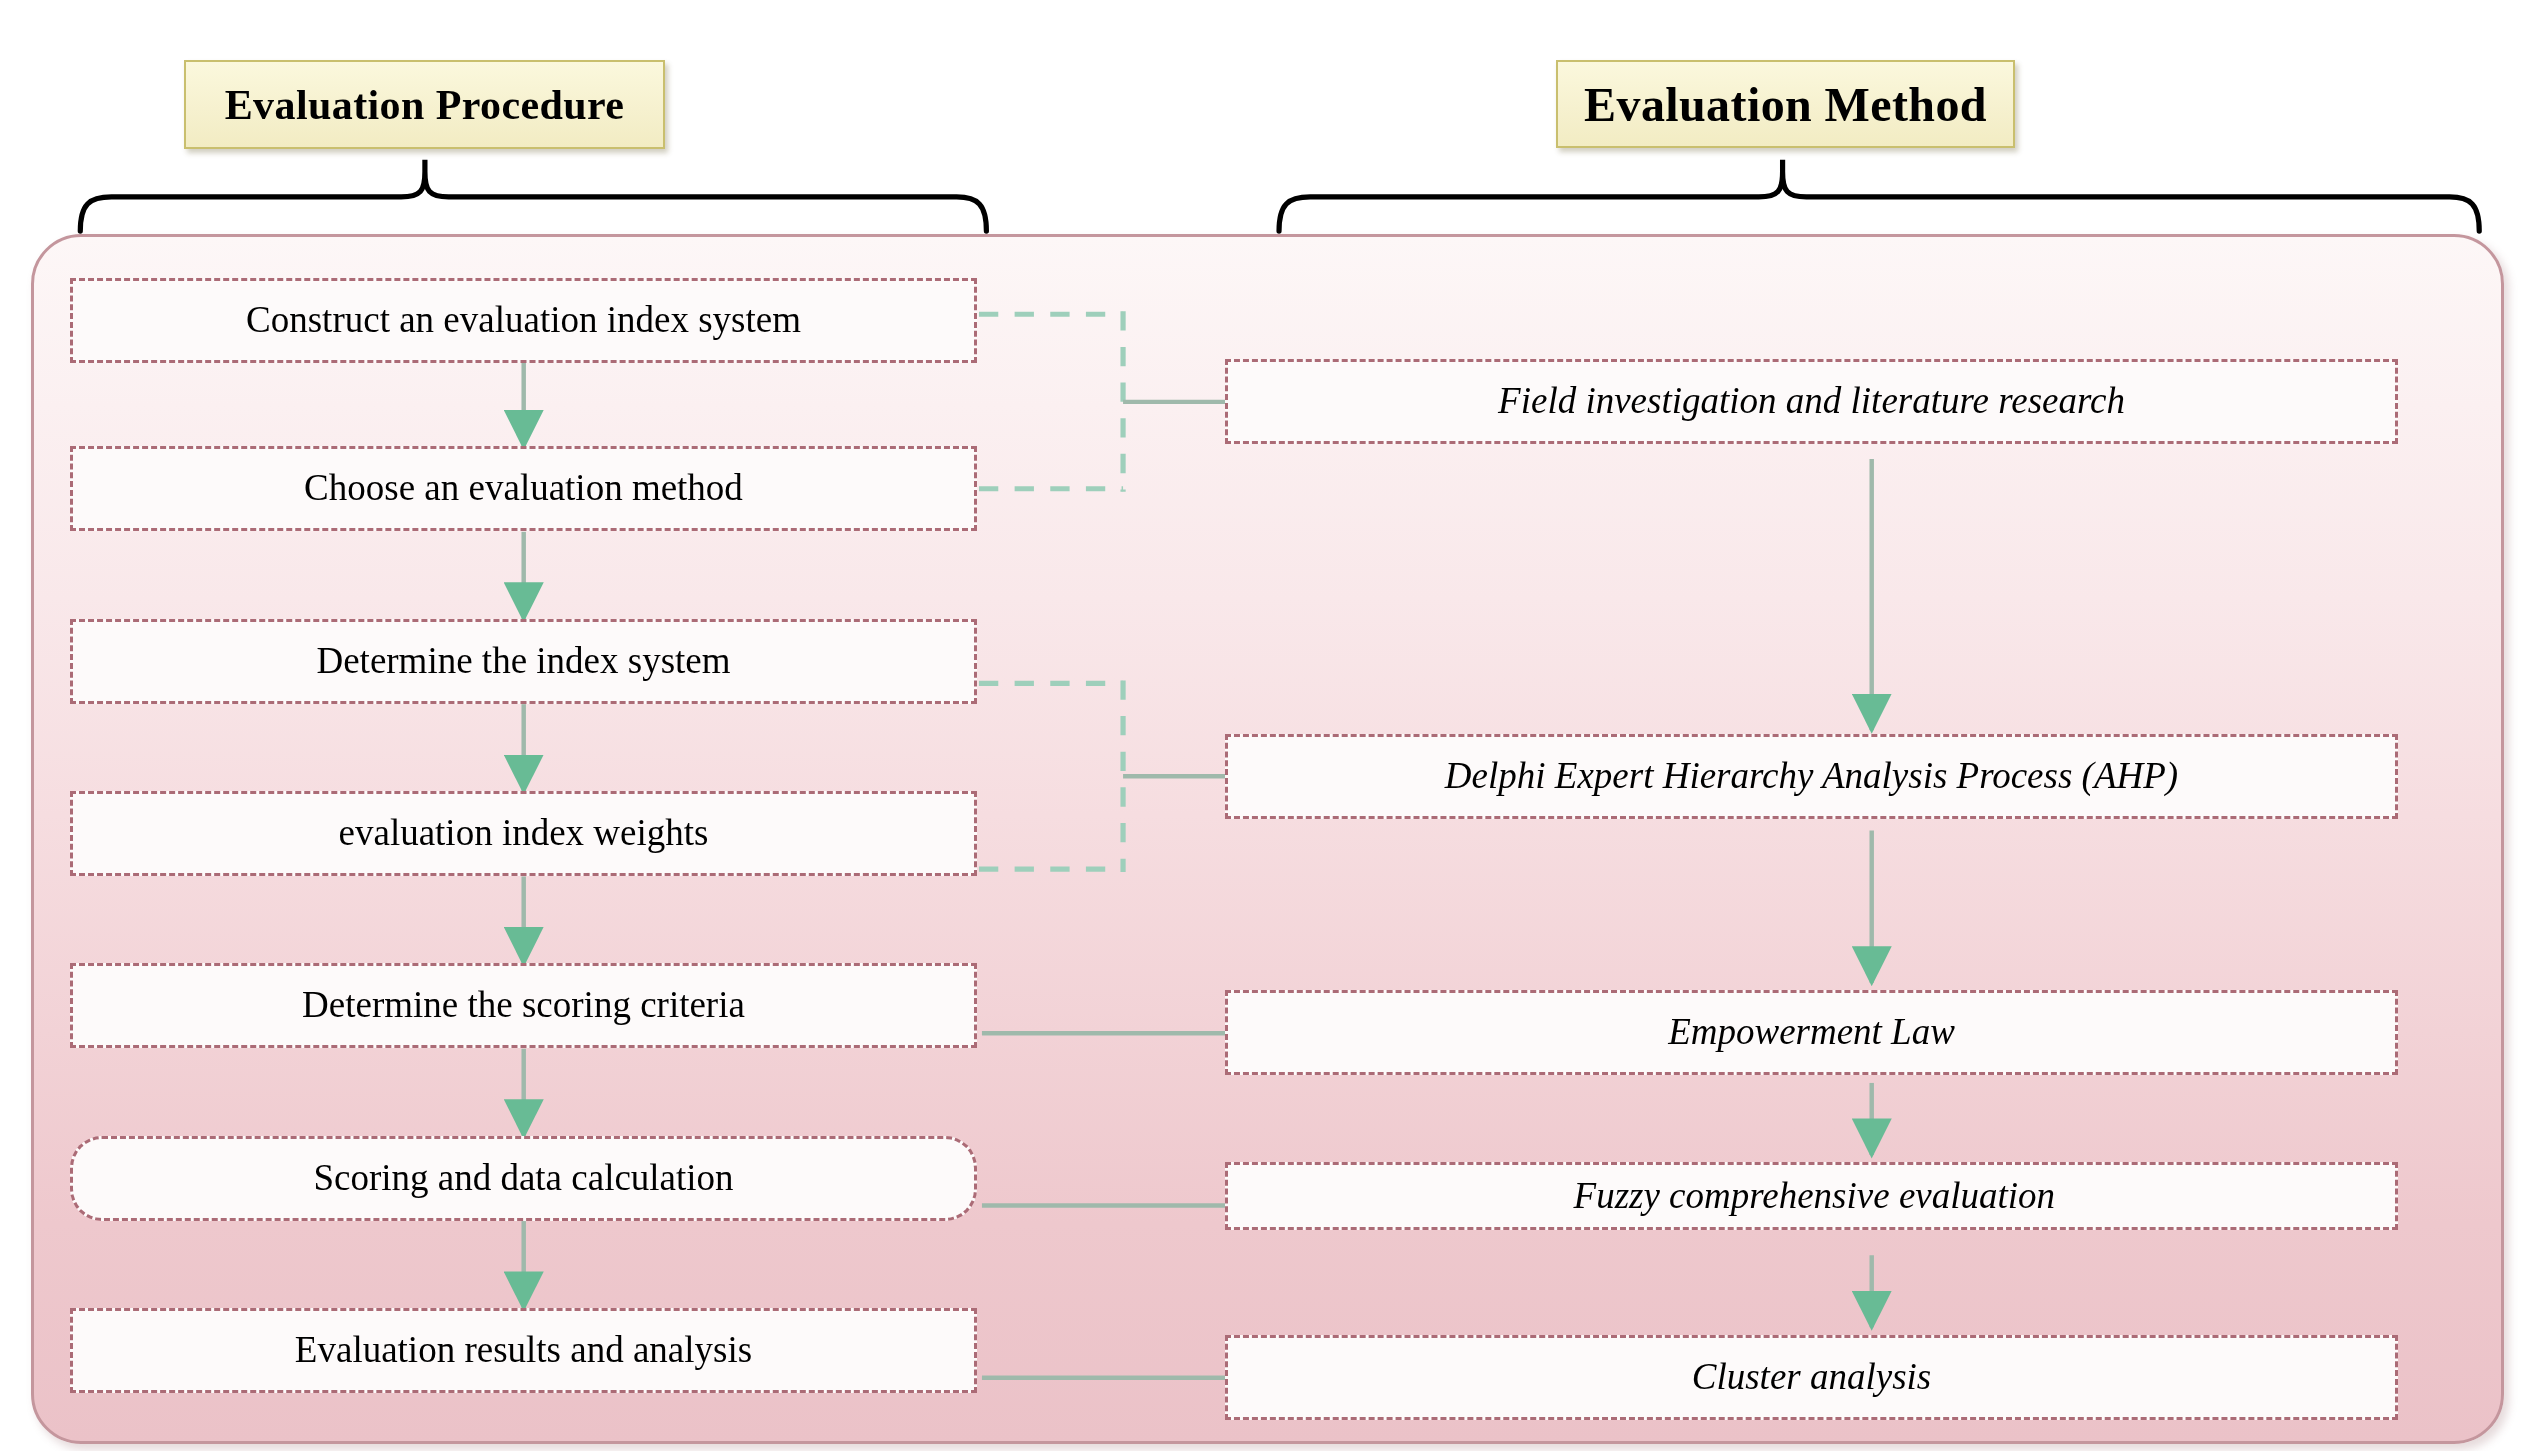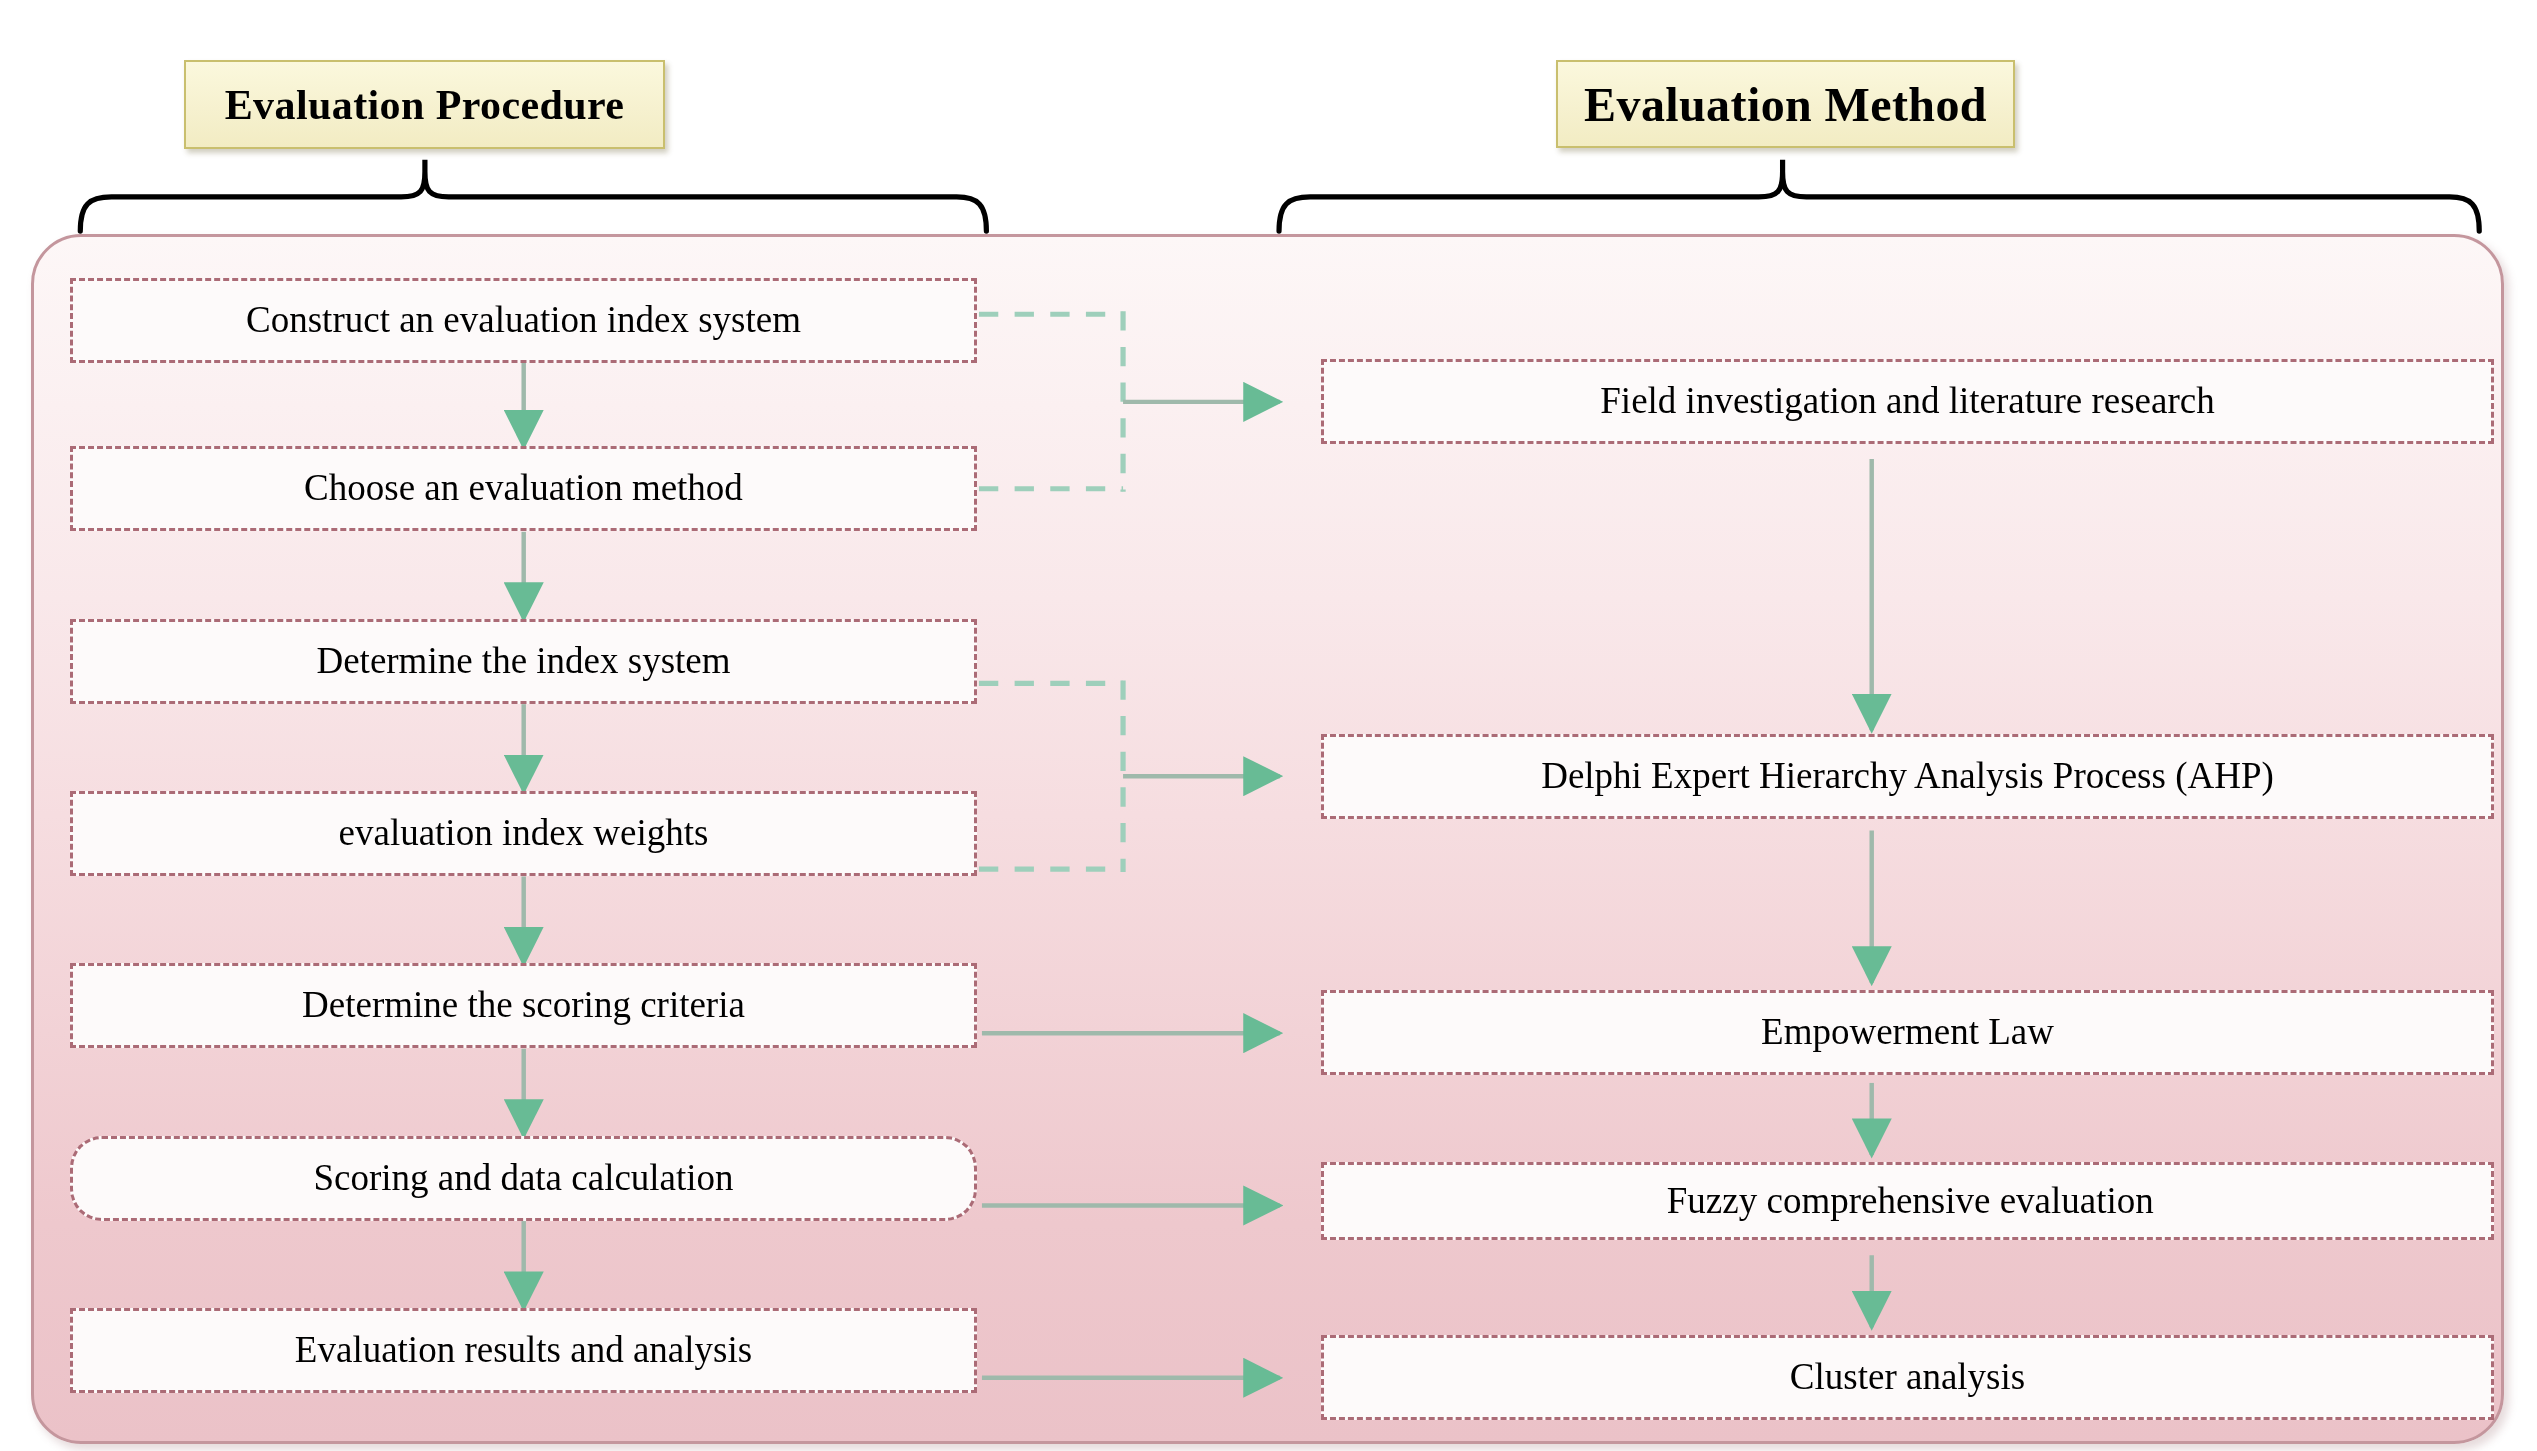--- a/index.html
+++ b/index.html
@@ -84,21 +84,21 @@
     display: flex;
     align-items: center;
     justify-content: center;
     text-align: center;
     color: #000000;
     font-size: 37px;
     line-height: 1.05;
     padding: 0 10.4px;
   }
   .node.left  { left: 70px;  width: 907px; }
-  .node.right { left: 1321px; width: 1173px; }
+  .node.right { left: 1225px; width: 1173px; font-style: italic; }
 
   
   #wire-layer {
     position: absolute;
     left: 0; top: 0;
     width: 2538px; height: 1452px;
     pointer-events: none;
   }
 </style>
 </head>
@@ -192,18 +192,18 @@
   <div class="node left" style="top:1104px; height:85px;border-radius:32px;">Scoring and data calculation</div>
 
   <div class="node left" style="top:1276px; height:85px;">Evaluation results and analysis</div>
 
   <div class="node right" style="top:327px; height:85px;">Field investigation and literature research</div>
 
   <div class="node right" style="top:702px; height:85px;">Delphi Expert Hierarchy Analysis Process (AHP)</div>
 
   <div class="node right" style="top:958px; height:85px;">Empowerment Law</div>
 
-  <div class="node right" style="top:1130px; height:78px;padding-left:16px;">Fuzzy comprehensive evaluation</div>
+  <div class="node right" style="top:1130px; height:68px;padding-left:16px;">Fuzzy comprehensive evaluation</div>
 
   <div class="node right" style="top:1303px; height:85px;">Cluster analysis</div>
 
 </div>
 
 
 </body></html>

